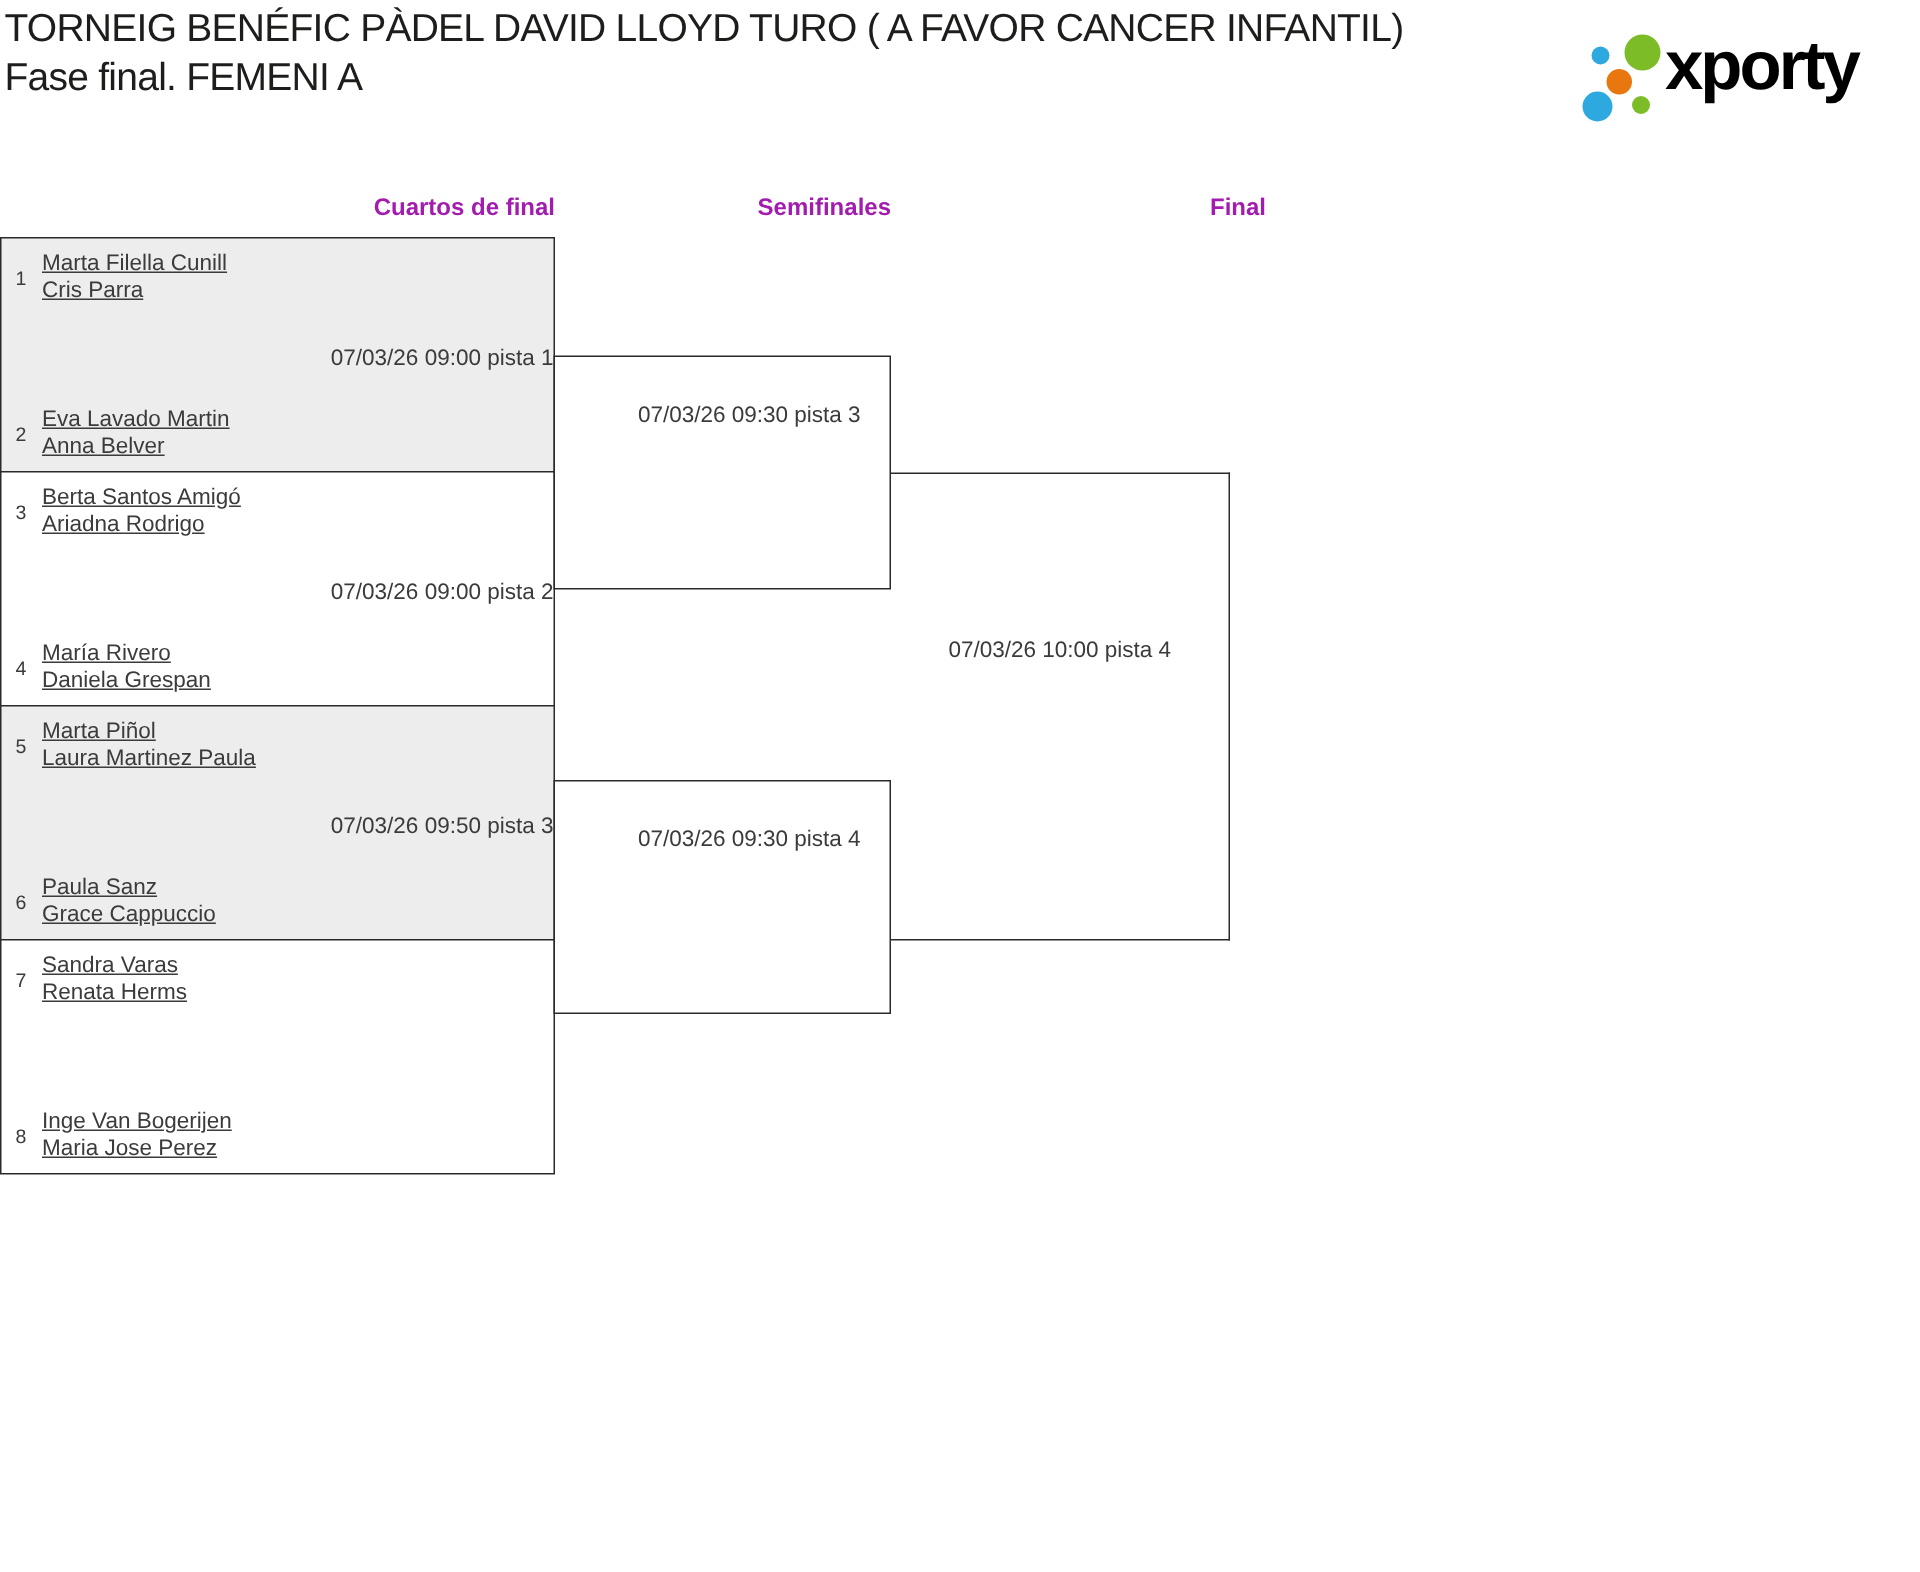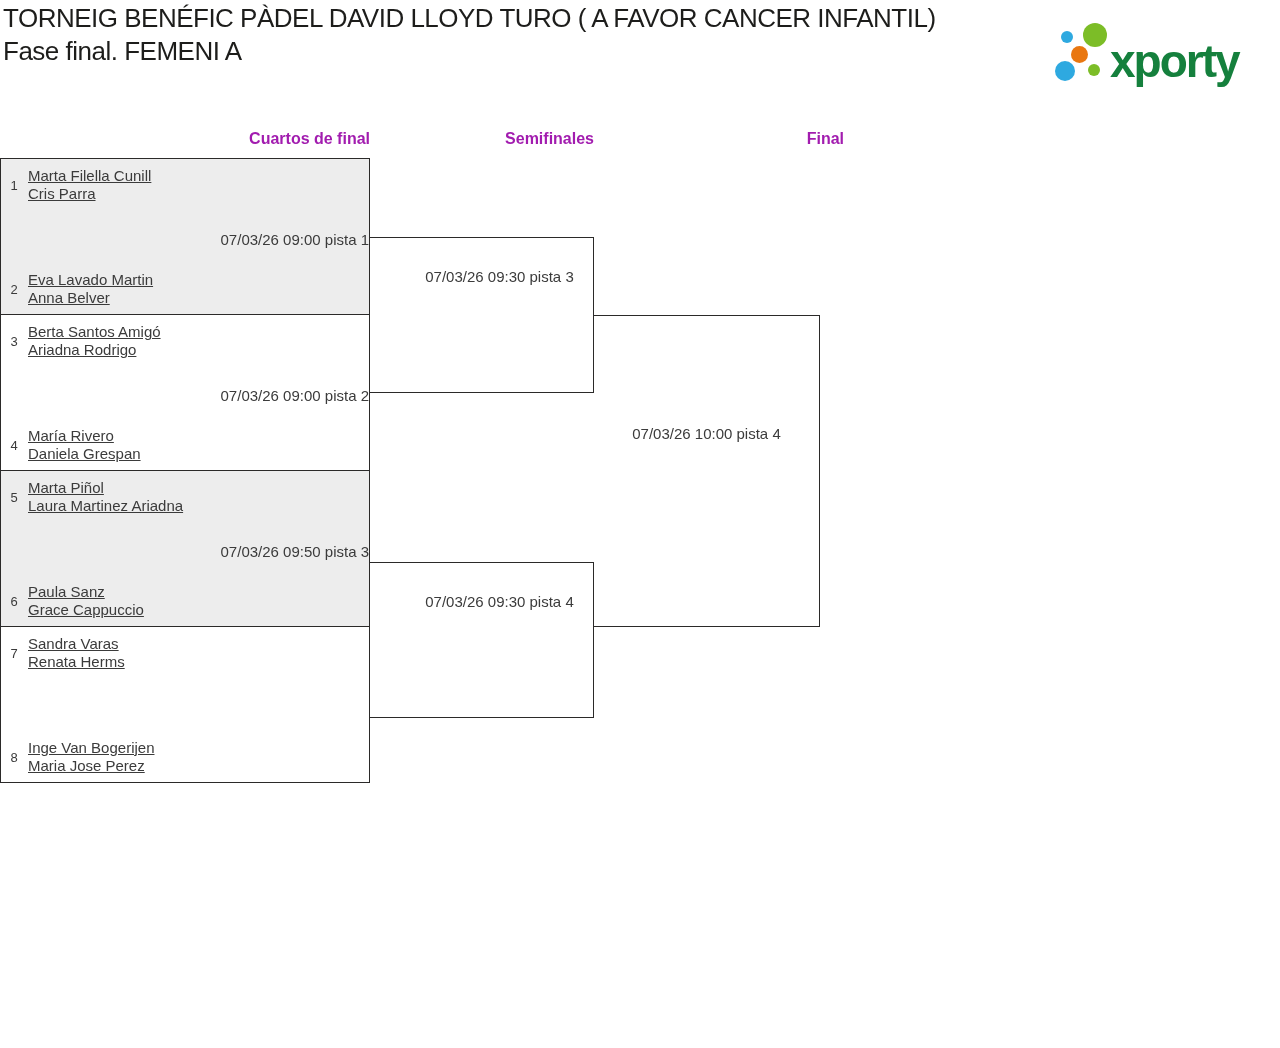--- a/index.html
+++ b/index.html
@@ -45,26 +45,26 @@
   .dot.green  { background: #7cbd27; }
   .dot.orange { background: #e97710; }
   .dot-blue-small  { left: 11px; top: 13px; width: 12px; height: 12px; }
   .dot-green-big   { left: 33px; top:  5px; width: 24px; height: 24px; }
   .dot-orange-mid  { left: 21px; top: 28px; width: 17px; height: 17px; }
   .dot-blue-big    { left:  5px; top: 43px; width: 20px; height: 20px; }
   .dot-green-small { left: 38px; top: 46px; width: 12px; height: 12px; }
   .wordmark {
     position: absolute;
     left: 60px;
-    top: 20px;
+    top: 2px;
     font-size: 46px;
     line-height: 46px;
     font-weight: 800;
     letter-spacing: -2px;
-    color: #15803d;
+    color: #000000;
   }
 
   
   .round-header {
     position: absolute;
     top: 129px;
     font-size: 16px;
     line-height: 20px;
     font-weight: 700;
     text-align: right;
@@ -128,21 +128,21 @@
   .sf-box {
     position: absolute;
     left: 369px;
     width: 225px;
     height: 156px;
     box-sizing: border-box;
     border: 1px solid #2b2a29;
     background: transparent;
   }
   .sf-box.sf1 { top: 237px; }
-  .sf-box.sf2 { top: 562px; padding-left: 28px; }
+  .sf-box.sf2 { top: 520px; padding-left: 28px; }
 
   .final-box {
     position: absolute;
     left: 594px;
     top: 315px;
     width: 226px;
     height: 312px;
     box-sizing: border-box;
     border: 1px solid #2b2a29;
     border-left: none;
@@ -215,21 +215,21 @@
       <div>Daniela Grespan</div>
     </div>
   </div>
 </div>
 
 <div class="match shaded m3">
   <div class="team top">
     <span class="seed">5</span>
     <div class="players">
       <div>Marta Piñol</div>
-      <div>Laura Martinez Ariadna</div>
+      <div>Laura Martinez Paula</div>
     </div>
   </div>
   <div class="match-time">07/03/26 09:50 pista 3</div>
   <div class="team bottom">
     <span class="seed">6</span>
     <div class="players">
       <div>Paula Sanz</div>
       <div>Grace Cappuccio</div>
     </div>
   </div>

